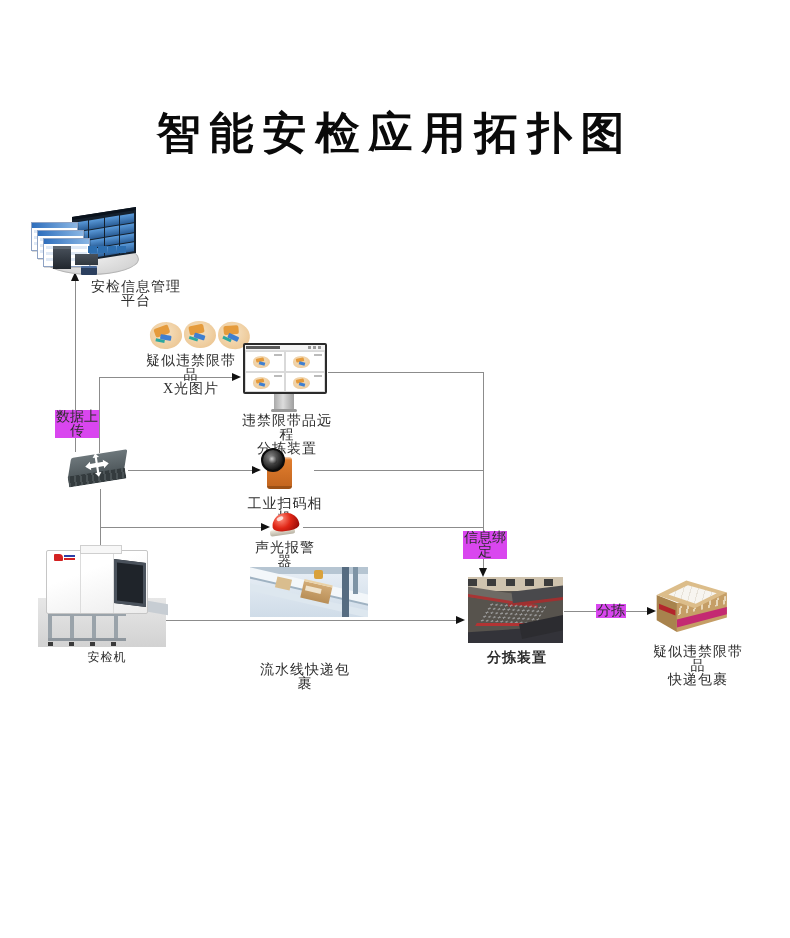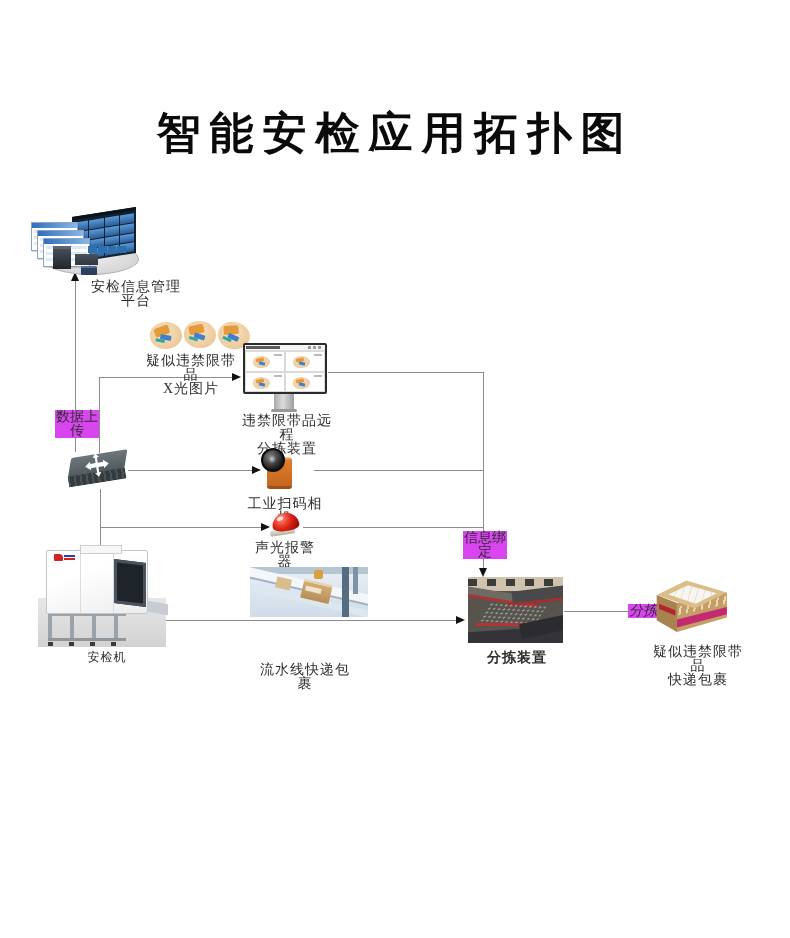--- a/index.html
+++ b/index.html
@@ -317,21 +317,21 @@
     <div class="s-red1"></div>
     <div class="s-belt2"></div>
     <div class="s-red2"></div>
     <div class="s-bottom"></div>
     <div class="s-roller"></div>
     <div class="s-red3"></div>
     <div class="s-belt3"></div>
   </div>
   <div class="lbl" style="left:477px;top:651px;width:80px;font-weight:bold;">分拣装置</div>
 
-  <div class="lbl lbl-on-line" style="left:628px;top:604px;width:28px;font-style:italic;">分拣</div>
+  <div class="lbl lbl-on-line" style="left:596px;top:604px;width:28px;">分拣</div>
 
   <div class="pbox">
     <div class="pb pb-left"></div>
     <div class="pb pb-lred"></div>
     <div class="pb pb-front"></div>
     <div class="pb pb-fline"></div>
     <div class="pb pb-strip"></div>
     <div class="pb pb-top"></div>
     <div class="pb pb-label"></div>
   </div>

